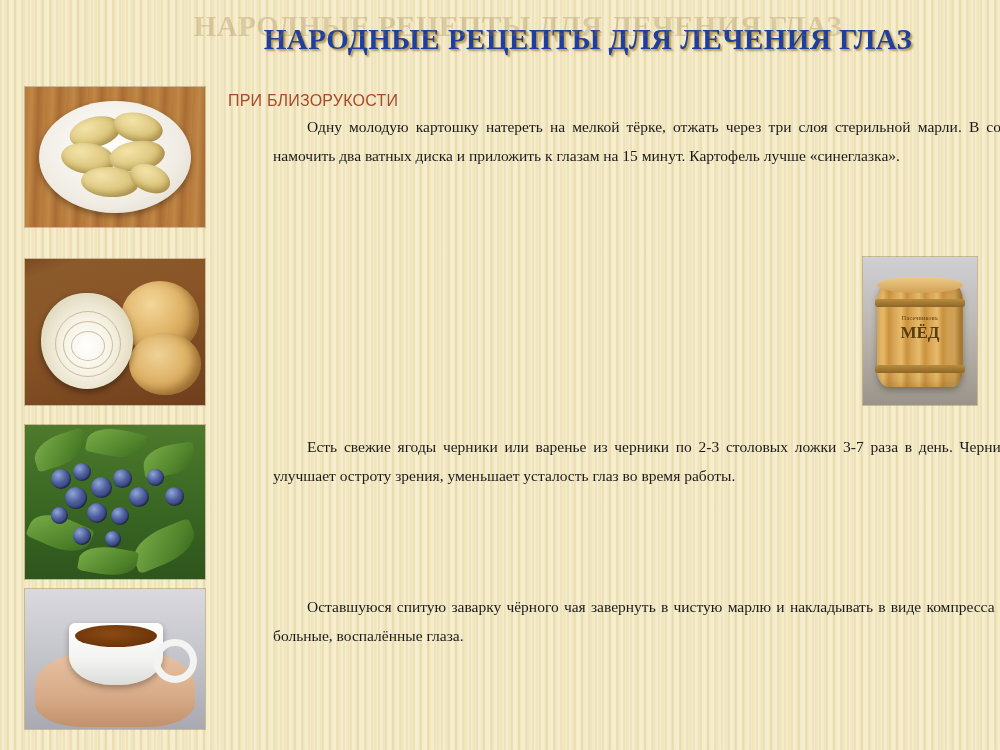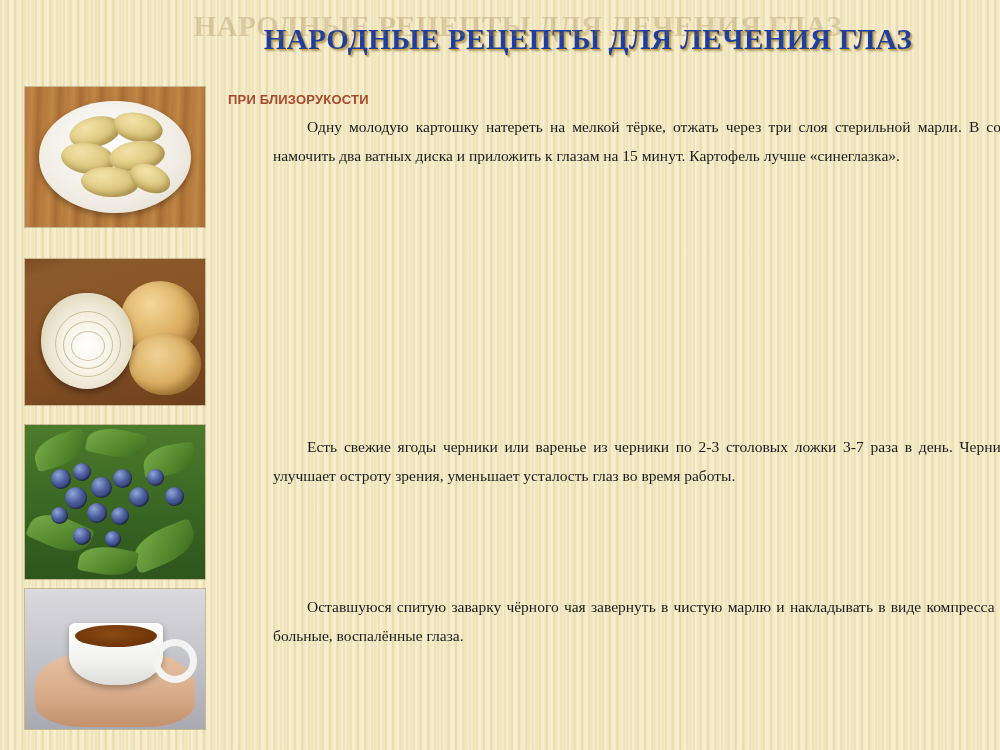--- a/index.html
+++ b/index.html
@@ -244,22 +244,22 @@
     font-weight: bold;
     display: block;
     margin-top: 2px;
   }
 
   
   .subhead {
     position: absolute;
     left: 228px;
     top: 92px;
-    font-size: 13px;
-    font-weight: bold;
+    font-size: 16px;
+    font-weight: normal;
     color: #a6492c;
     letter-spacing: 0.2px;
     text-align: right;
   }
 
   .para {
     position: absolute;
     font-size: 15.5px;
     line-height: 29px;
     color: #1b1b1b;
@@ -329,19 +329,30 @@
   </div>
 
   <div class="photo photo-tea">
     <div class="tea-bg"></div>
     <div class="tea-hands"></div>
     <div class="tea-cup"></div>
     <div class="tea-liquid"></div>
     <div class="tea-handle"></div>
   </div>
 
+  <div class="photo photo-honey">
+    <div class="honey-bg"></div>
+    <div class="barrel"></div>
+    <div class="barrel-top"></div>
+    <div class="barrel-hoop hoop1"></div>
+    <div class="barrel-hoop hoop2"></div>
+    <div class="barrel-label">
+      <span class="brand">Пасечниковъ</span>
+      <span class="word">МЁД</span>
+    </div>
+  </div>
 
   <div class="subhead">ПРИ БЛИЗОРУКОСТИ</div>
 
   <div class="para para-1">Одну молодую картошку натереть на мелкой тёрке, отжать через три слоя стерильной марли. В соке намочить два ватных диска и приложить к глазам на 15 минут. Картофель лучше «синеглазка».</div>
   <div class="para para-3">Есть свежие ягоды черники или варенье из черники по 2-3 столовых ложки 3-7 раза в день. Черника улучшает остроту зрения, уменьшает усталость глаз во время работы.</div>
   <div class="para para-4">Оставшуюся спитую заварку чёрного чая завернуть в чистую марлю и накладывать в виде компресса на больные, воспалённые глаза.</div>
 </div>
 
 </body></html>

